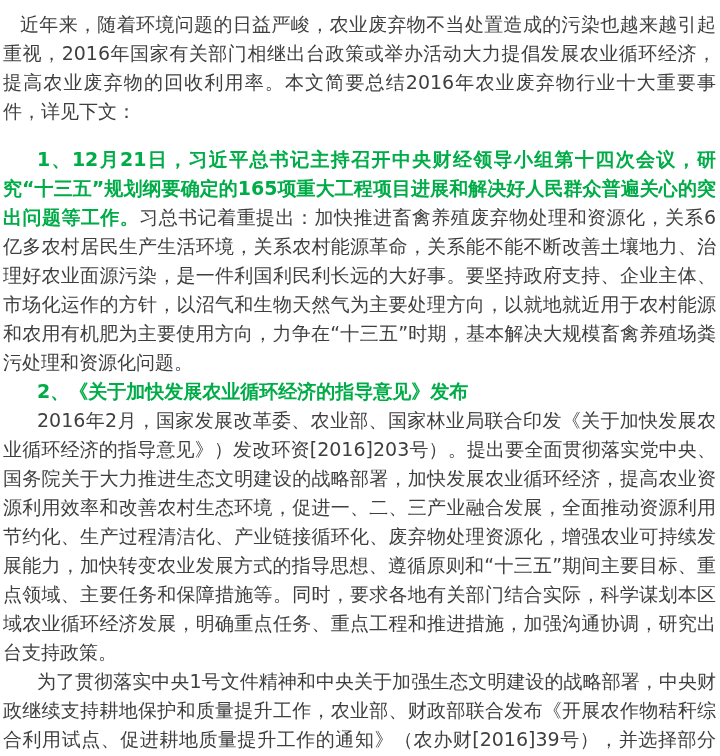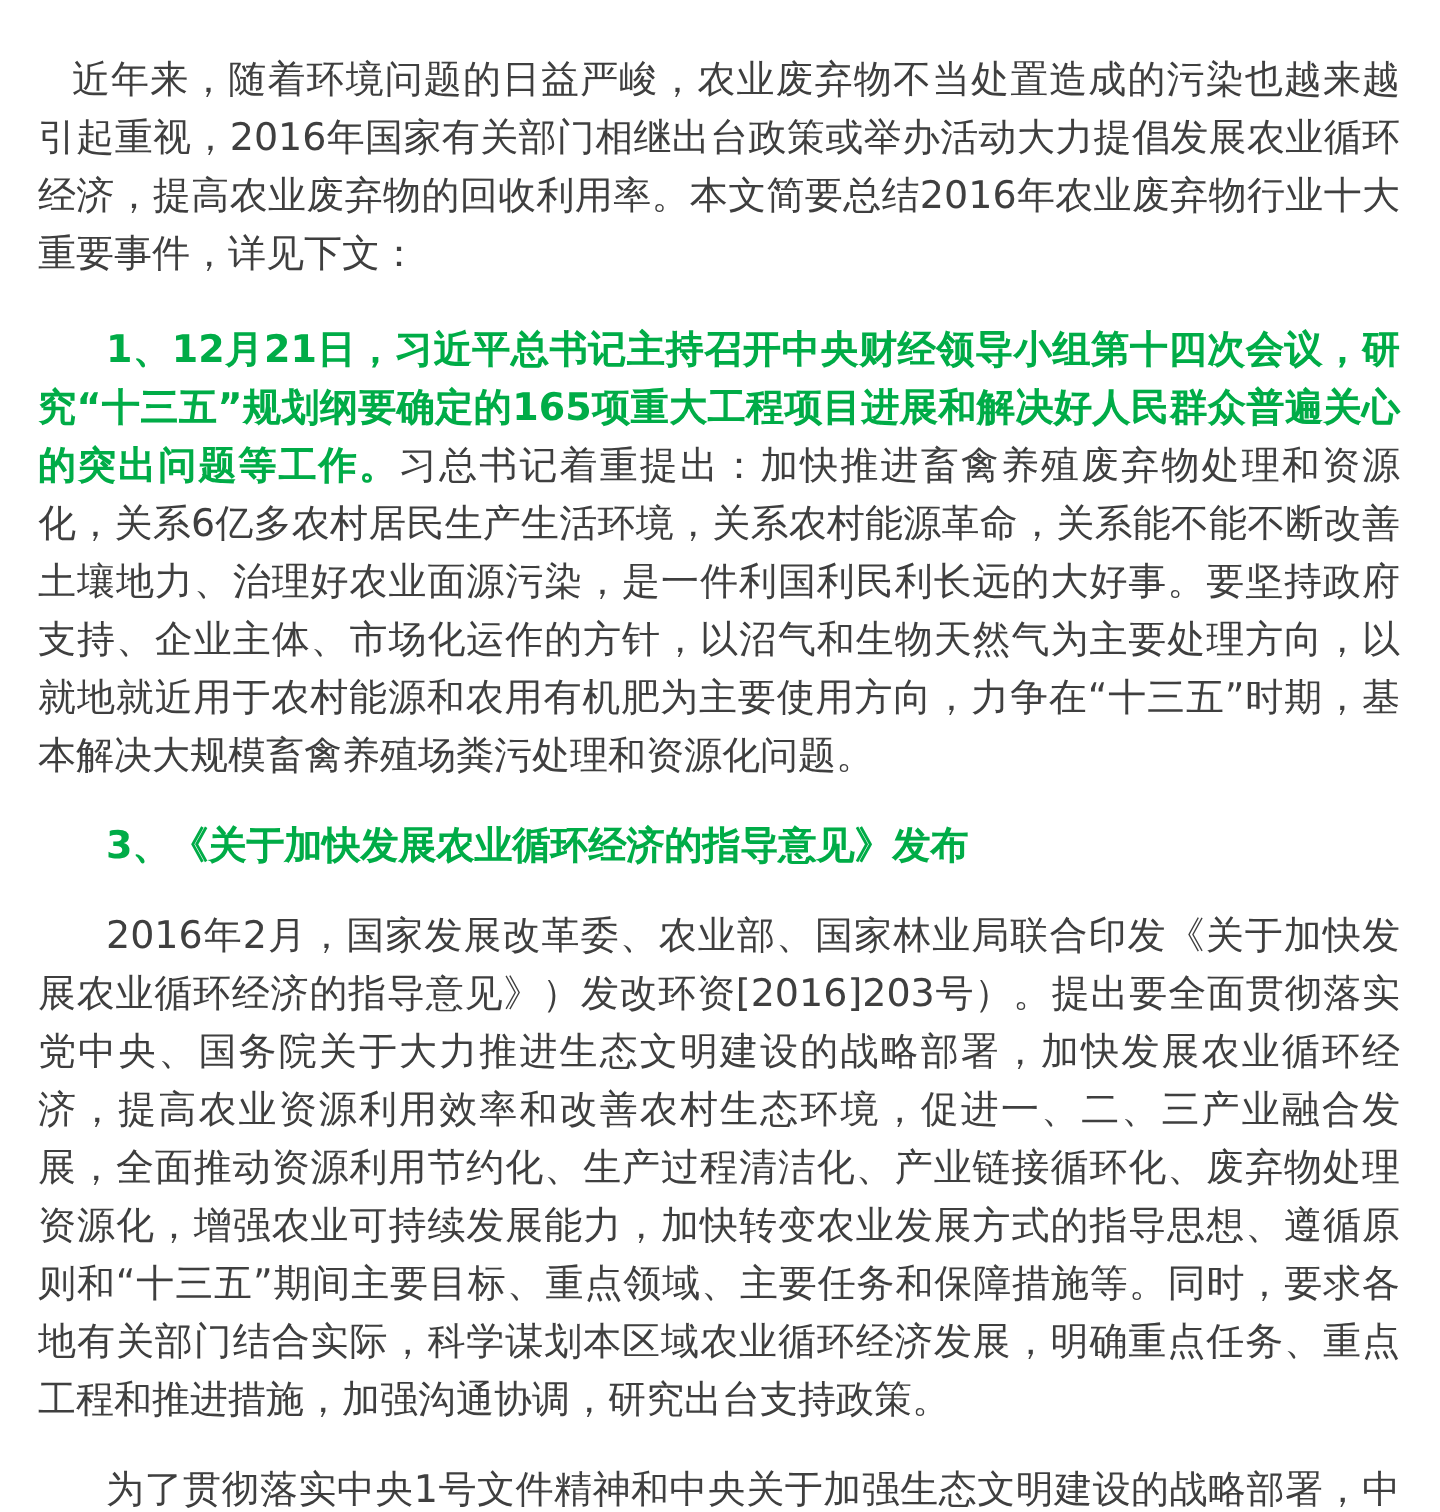--- a/index.html
+++ b/index.html
@@ -15,21 +15,21 @@
     font-family: "DejaVu Sans", "Liberation Sans", sans-serif;
     font-size: 19px;
     line-height: 29px;
     color: #3f3f3f;
     overflow: hidden;
   }
   .article {
     width: 100%;
   }
   p {
-    margin: 16px;
+    margin: 0;
     padding: 0;
     text-align: justify;
     text-justify: inter-ideograph;
   }
   p.intro {
     text-indent: 17px;
     margin-bottom: 19px;
   }
   p.para {
     text-indent: 34px;
@@ -41,20 +41,20 @@
 </style>
 </head>
 <body>
 
 <div class="article">
 
   <p class="intro">近年来，随着环境问题的日益严峻，农业废弃物不当处置造成的污染也越来越引起重视，2016年国家有关部门相继出台政策或举办活动大力提倡发展农业循环经济，提高农业废弃物的回收利用率。本文简要总结2016年农业废弃物行业十大重要事件，详见下文：</p>
 
   <p class="para"><span class="green-heading">1、12月21日，习近平总书记主持召开中央财经领导小组第十四次会议，研究“十三五”规划纲要确定的165项重大工程项目进展和解决好人民群众普遍关心的突出问题等工作。</span><span>习总书记着重提出：加快推进畜禽养殖废弃物处理和资源化，关系6亿多农村居民生产生活环境，关系农村能源革命，关系能不能不断改善土壤地力、治理好农业面源污染，是一件利国利民利长远的大好事。要坚持政府支持、企业主体、市场化运作的方针，以沼气和生物天然气为主要处理方向，以就地就近用于农村能源和农用有机肥为主要使用方向，力争在“十三五”时期，基本解决大规模畜禽养殖场粪污处理和资源化问题。</span></p>
 
-  <p class="para green-heading">3、《关于加快发展农业循环经济的指导意见》发布</p>
+  <p class="para green-heading">2、《关于加快发展农业循环经济的指导意见》发布</p>
 
   <p class="para">2016年2月，国家发展改革委、农业部、国家林业局联合印发《关于加快发展农业循环经济的指导意见》）发改环资[2016]203号）。提出要全面贯彻落实党中央、国务院关于大力推进生态文明建设的战略部署，加快发展农业循环经济，提高农业资源利用效率和改善农村生态环境，促进一、二、三产业融合发展，全面推动资源利用节约化、生产过程清洁化、产业链接循环化、废弃物处理资源化，增强农业可持续发展能力，加快转变农业发展方式的指导思想、遵循原则和“十三五”期间主要目标、重点领域、主要任务和保障措施等。同时，要求各地有关部门结合实际，科学谋划本区域农业循环经济发展，明确重点任务、重点工程和推进措施，加强沟通协调，研究出台支持政策。</p>
 
 
   <p class="para">为了贯彻落实中央1号文件精神和中央关于加强生态文明建设的战略部署，中央财政继续支持耕地保护和质量提升工作，农业部、财政部联合发布《开展农作物秸秆综合利用试点、促进耕地质量提升工作的通知》（农办财[2016]39号），并选择部分地区重点开展农作物秸秆综合利用试点，推动地方进一步做好秸秆禁烧和综合利用工作。</p>
 
 </div>
 
 </body></html>

